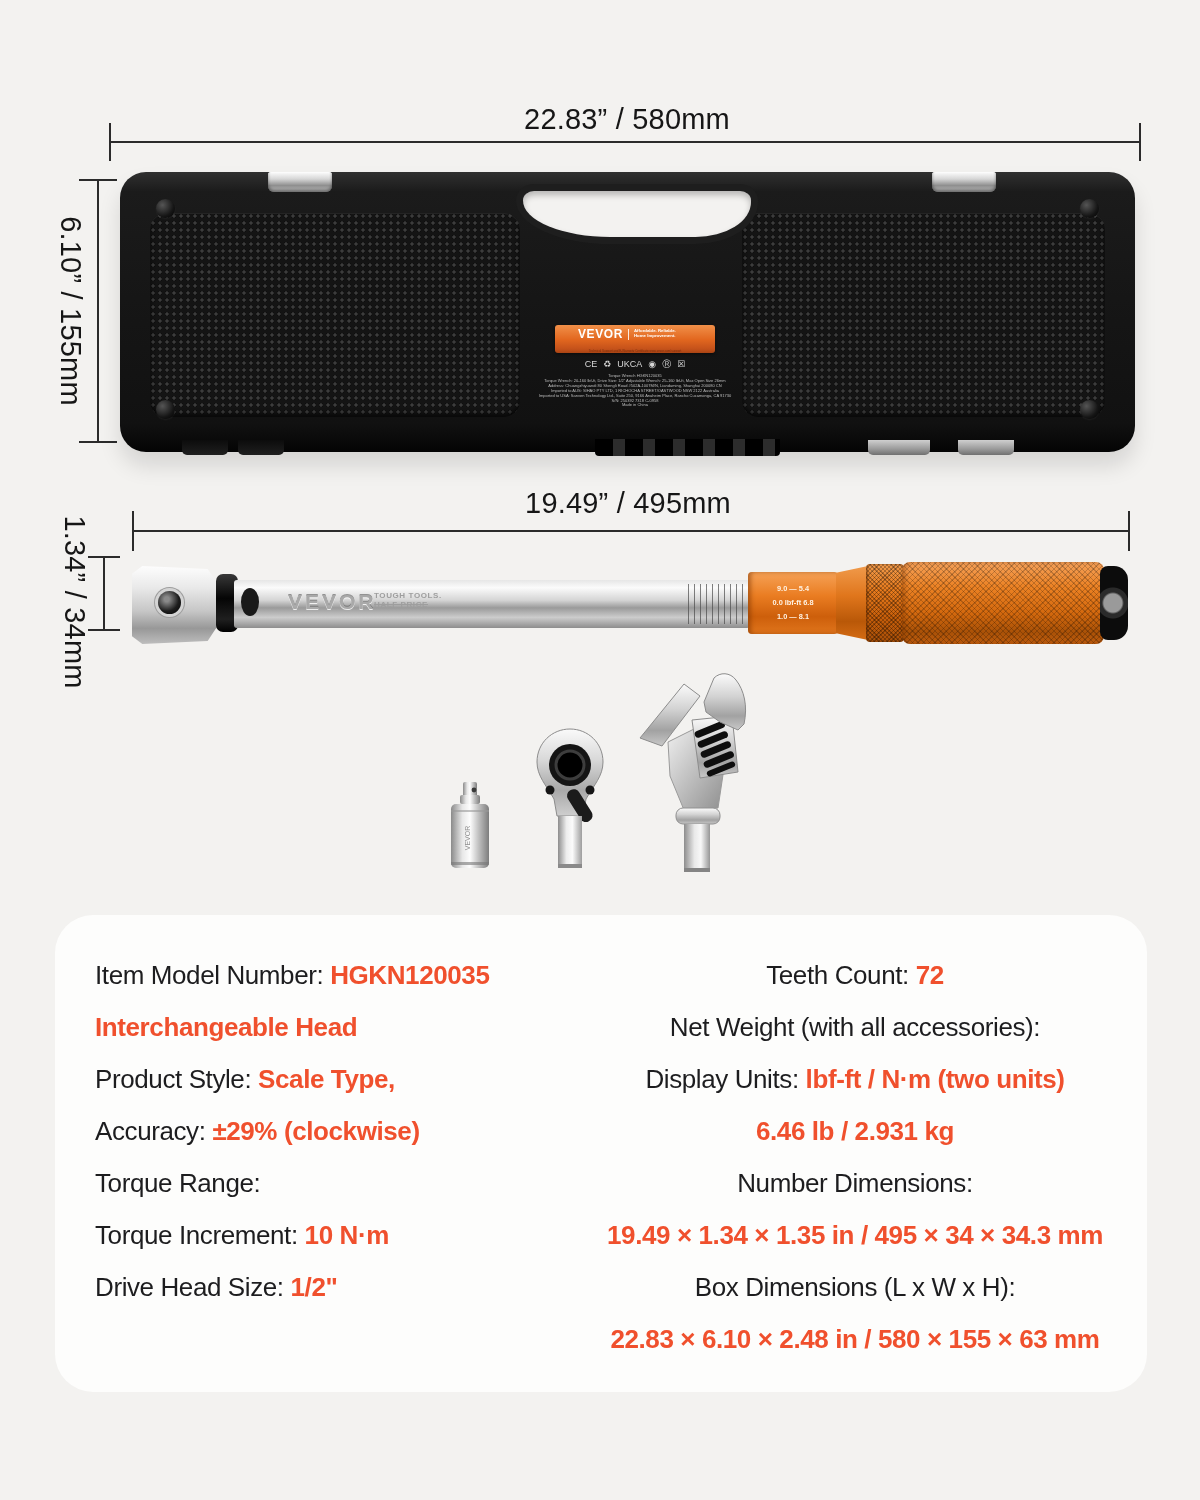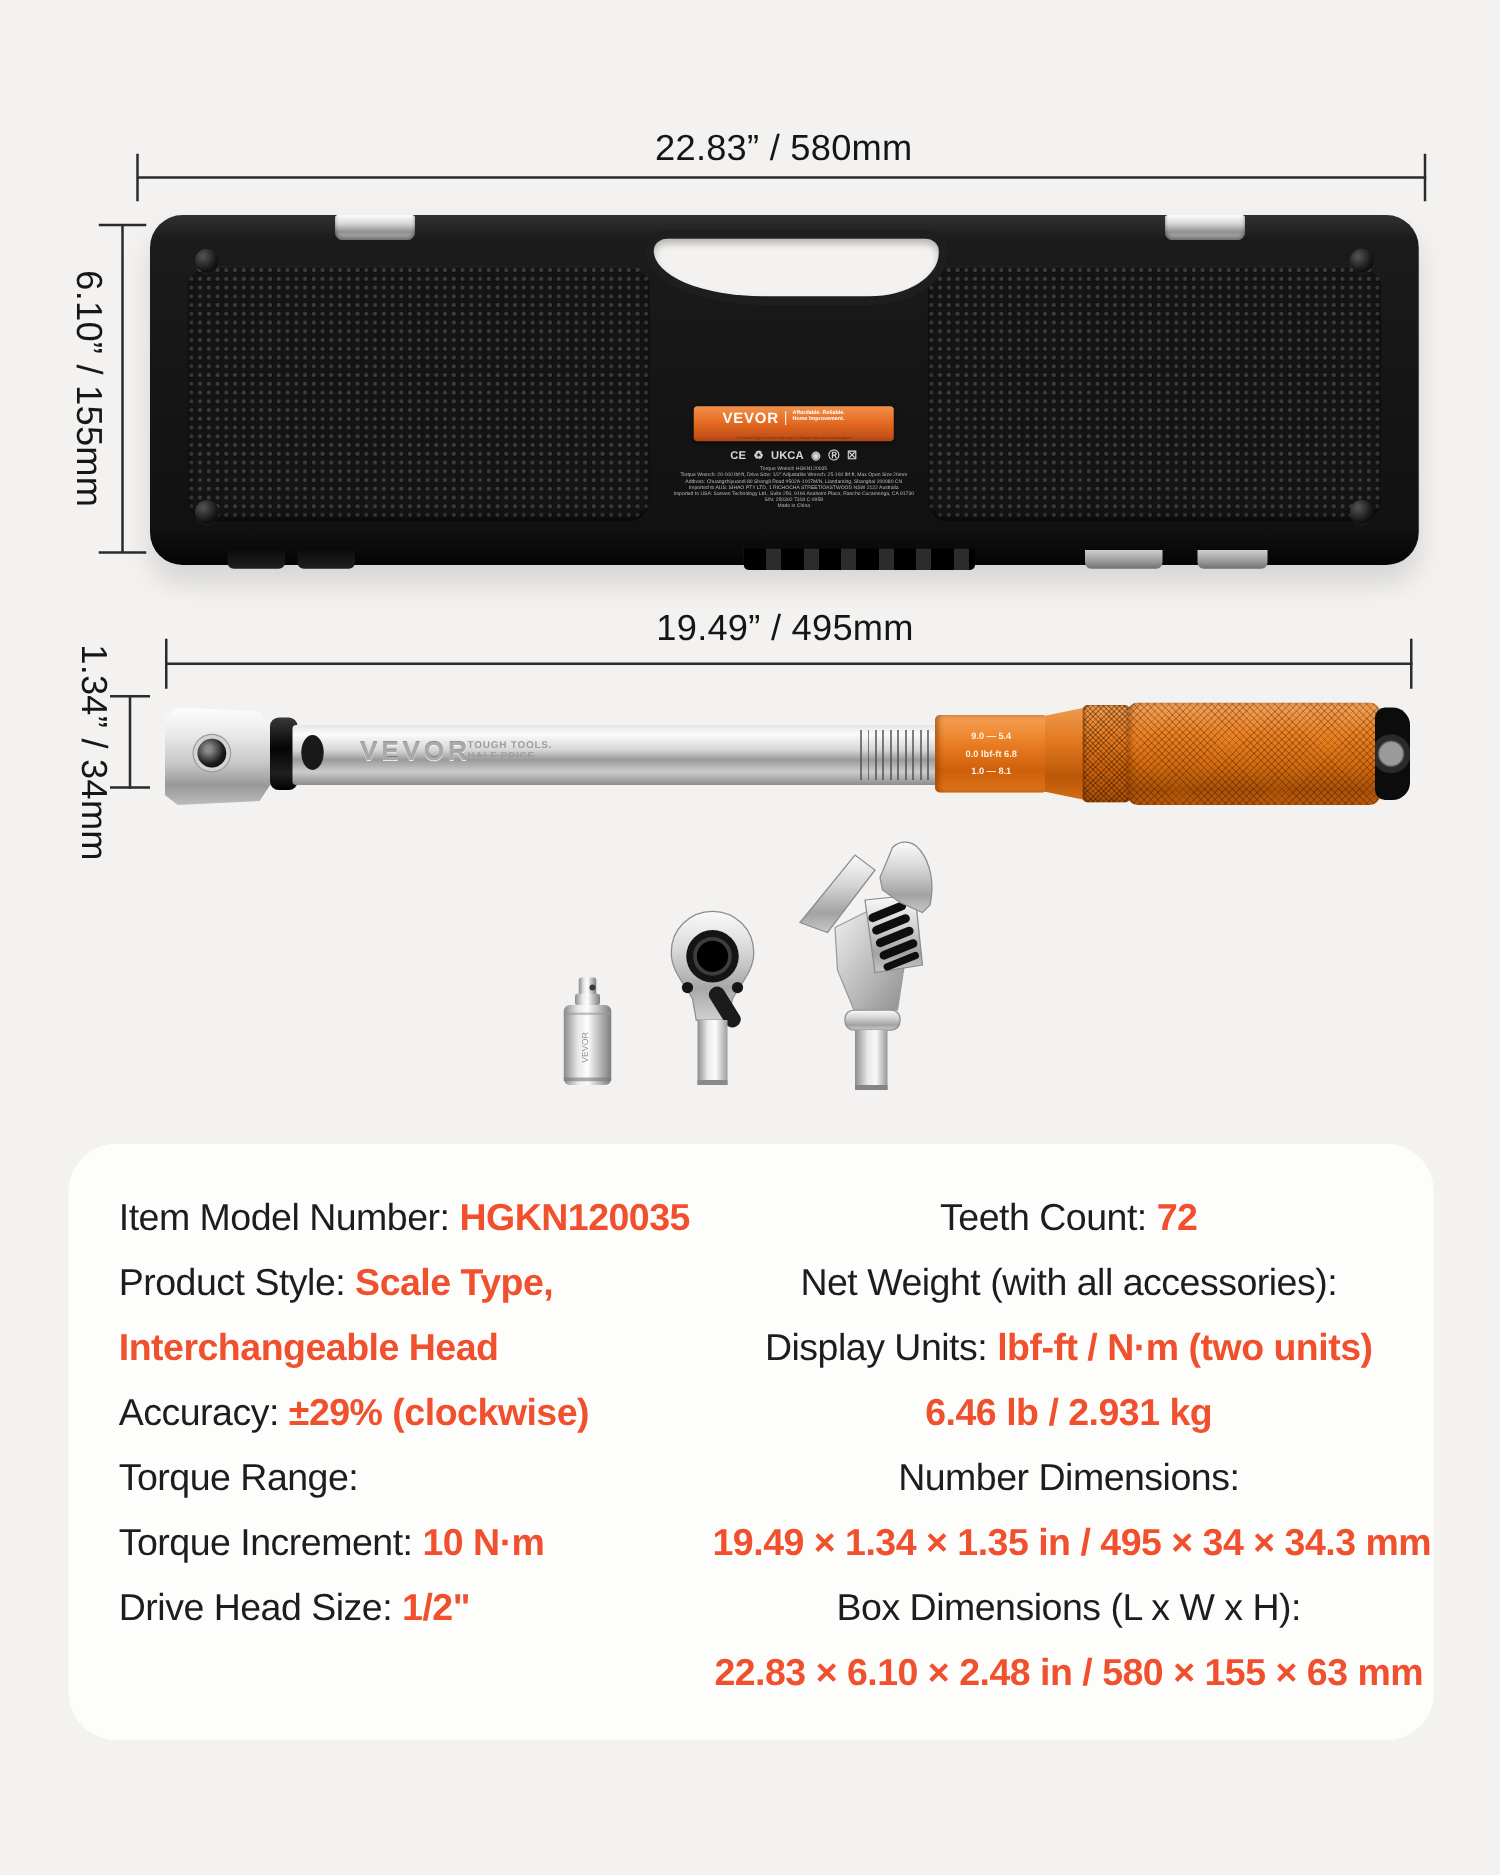--- a/index.html
+++ b/index.html
@@ -80,21 +80,21 @@
   }
   .label-brand{font-size:12px;font-weight:800;color:#fff;letter-spacing:.6px;line-height:12px;}
   .label-divider{width:1px;height:11px;background:rgba(255,255,255,.85);margin-top:1px;}
   .label-taglines{font-size:6px;transform:scale(.72);transform-origin:0 0;font-weight:700;color:#fff;line-height:6.5px;white-space:nowrap;}
   .label-support{
     position:absolute;left:0;bottom:1px;width:200%;text-align:center;
     font-size:6px;line-height:6px;color:#7c2d0c;
     transform:scale(.5);transform-origin:50% 100%;margin-left:-50%;white-space:nowrap;
   }
   .cert-icons{margin-top:6px;text-align:center;color:#d6d6d6;font-size:9px;line-height:10px;white-space:nowrap;}
-  .cert-icons div{display:inline-block;margin:0 3px;font-weight:bold;}
+  .cert-icons div{display:inline-block;margin:0 3px;}
   .fine-print{
     width:320px;margin-left:-80px;margin-top:4px;
     transform:scale(.62);transform-origin:50% 0;
     font-size:6.5px;line-height:8px;color:#bdbdbd;text-align:center;
   }
   .wrench-head{
     left:132px;top:566px;width:86px;height:78px;
     background:linear-gradient(180deg,#fdfdfd,#e9e9e9 28%,#c6c6c6 58%,#989898 80%,#bdbdbd);
     clip-path:polygon(0 10%,12% 0,88% 4%,100% 24%,100% 76%,88% 96%,12% 100%,0 90%);
   }
@@ -157,21 +157,21 @@
   }
 
   
   .spec-panel{
     left:55px;top:915px;width:1092px;height:477px;
     background:#fdfdfc;border-radius:38px;
   }
   .spec-col{position:absolute;top:34px;}
   .spec-col.left{left:40px;width:470px;}
   .spec-col.right{left:515px;width:570px;text-align:center;}
-  .spec-row{height:52px;line-height:52px;font-size:30px;letter-spacing:-.4px;color:var(--ink);white-space:nowrap;}
+  .spec-row{height:52px;line-height:52px;font-size:26px;letter-spacing:-.4px;color:var(--ink);white-space:nowrap;}
   .accent{color:var(--accent);font-weight:700;}
 
   svg{display:block;}
 </style>
 </head>
 <body>
 
 <div class="stage">
 
   <div class="abs dim-label center" style="left:377px;top:103px;width:500px;">22.83” / 580mm</div>
@@ -343,22 +343,22 @@
       <rect x="50" y="136" width="44" height="16" rx="7" fill="url(#wG1)" stroke="#909090" stroke-width="1"></rect>
 
       <rect x="58" y="152" width="26" height="48" fill="url(#wG3)"></rect>
       <rect x="58" y="196" width="26" height="4" fill="#848484"></rect>
     </svg>
   </div>
 
   <div class="abs spec-panel">
     <div class="spec-col left">
         <div class="spec-row"><span>Item Model Number: </span><span class="accent">HGKN120035</span></div>
+        <div class="spec-row"><span class="accent">Interchangeable Head</span></div>
         <div class="spec-row"><span>Product Style: </span><span class="accent">Scale Type,</span></div>
-        <div class="spec-row"><span class="accent">Interchangeable Head</span></div>
         <div class="spec-row"><span>Accuracy: </span><span class="accent">±29% (clockwise)</span></div>
         <div class="spec-row"><span>Torque Range:</span></div>
         <div class="spec-row"><span>Torque Increment: </span><span class="accent">10 N·m</span></div>
         <div class="spec-row"><span>Drive Head Size: </span><span class="accent">1/2"</span></div>
       </div>
     <div class="spec-col right">
         <div class="spec-row"><span>Teeth Count: </span><span class="accent">72</span></div>
         <div class="spec-row"><span>Net Weight (with all accessories):</span></div>
         <div class="spec-row"><span>Display Units: </span><span class="accent">lbf-ft / N·m (two units)</span></div>
         <div class="spec-row"><span class="accent">6.46 lb / 2.931 kg</span></div>

